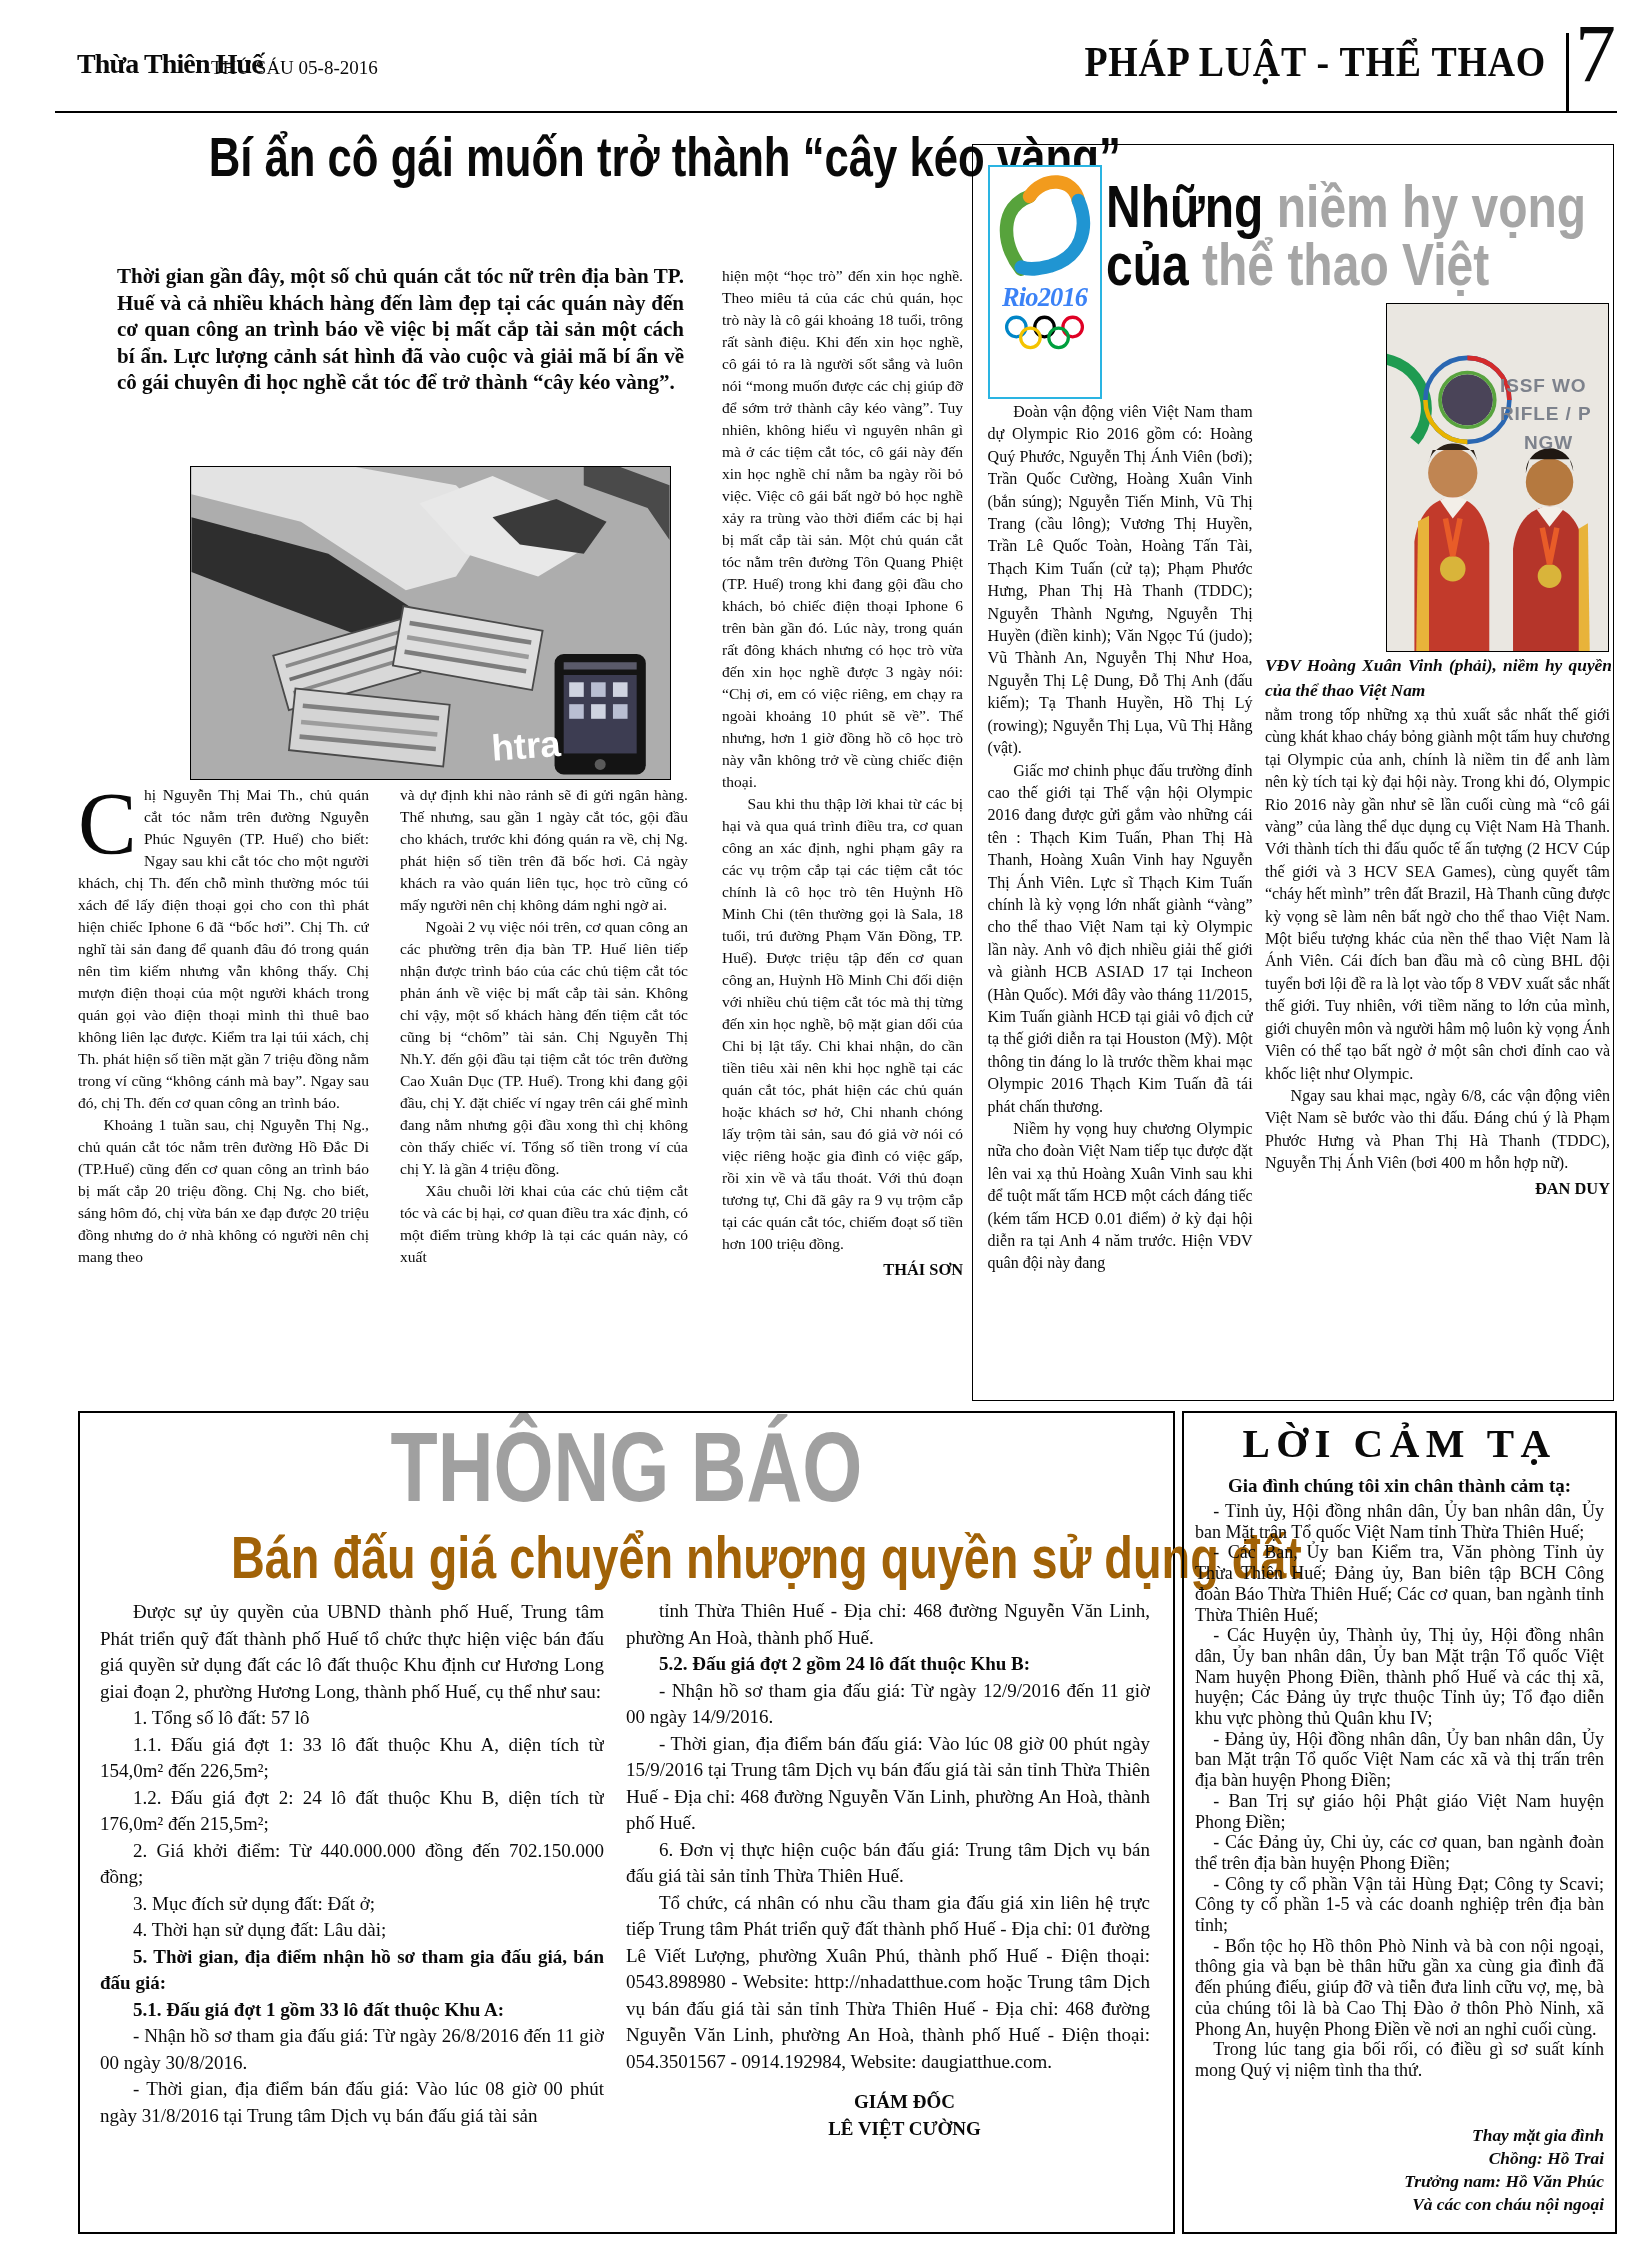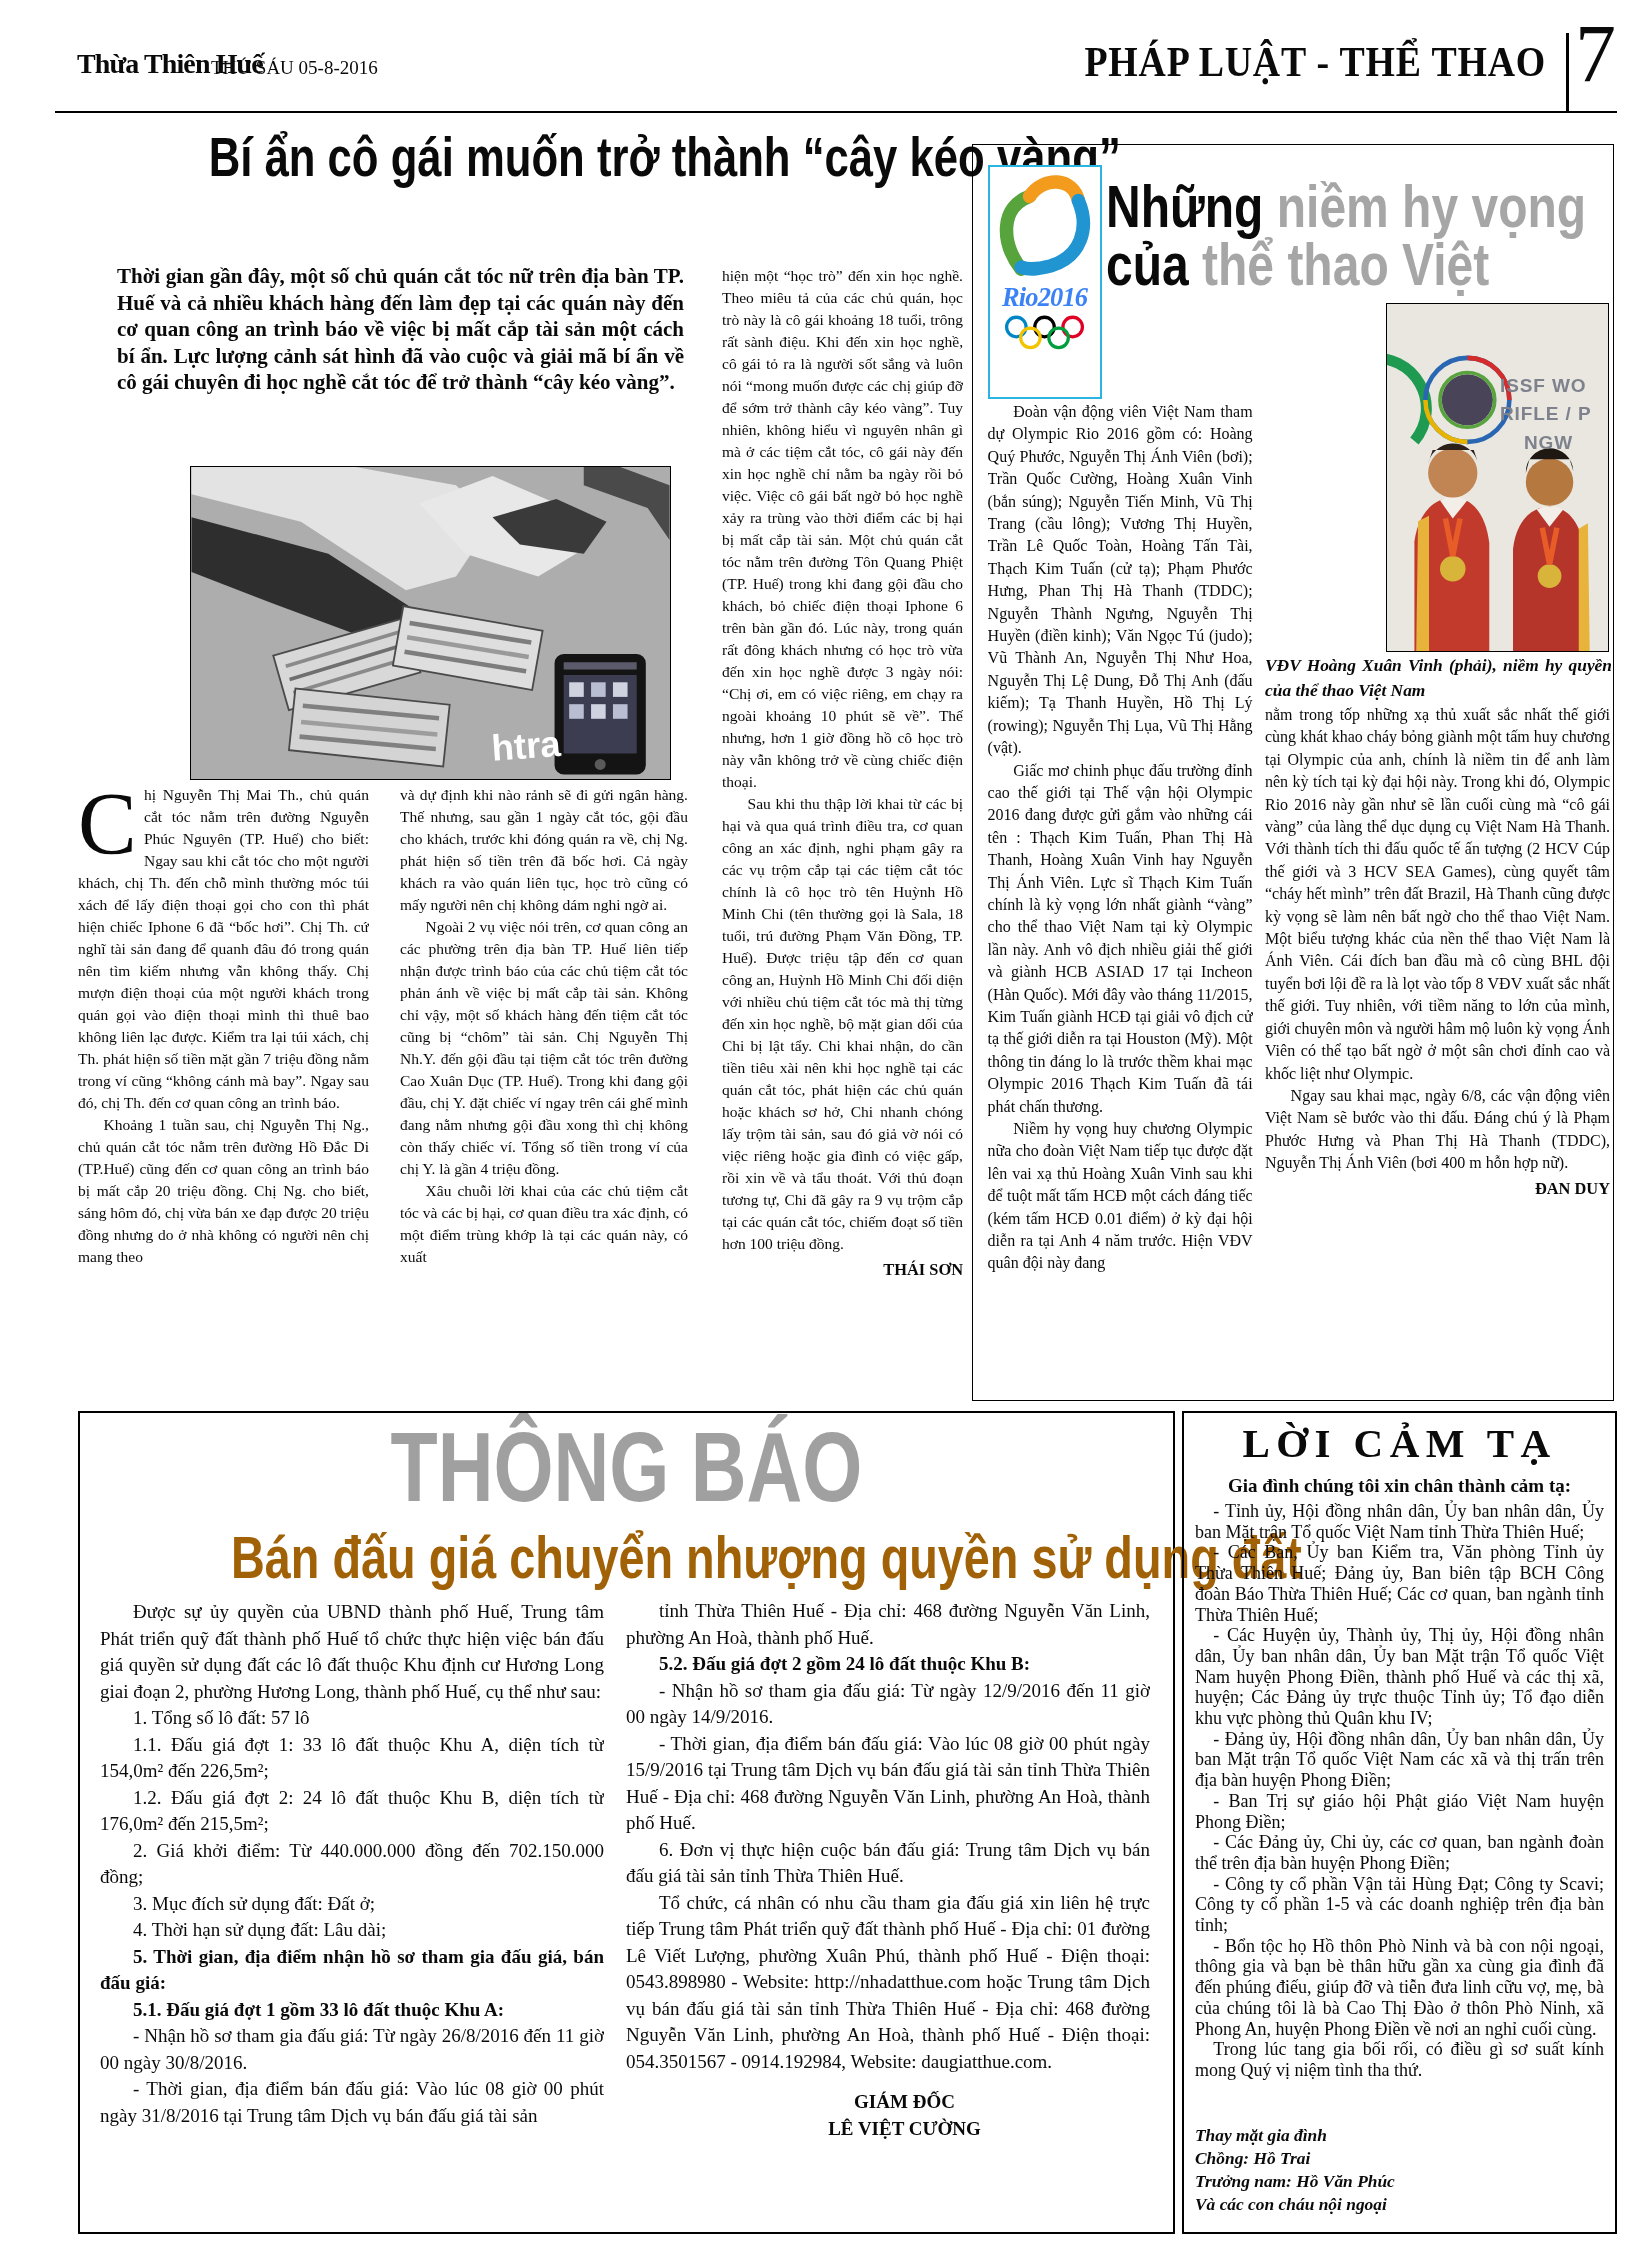--- a/index.html
+++ b/index.html
@@ -2,21 +2,21 @@
 <html style="font-size:14.6px"><head>
 <meta charset="utf-8">
 <style>
   html,body{margin:0;padding:0;background:#e0e0e0;}
   #page{position:relative;width:1647px;height:2267px;background:#fff;margin:0 auto;
         font-family:"Liberation Serif",serif;color:#0a0a0a;overflow:hidden;}
   .abs{position:absolute;}
   p{margin:0;text-indent:25.6px;}
   p.cont{text-indent:0;}
   .b{font-weight:bold;} .i{font-style:italic;}
-  .ctr{text-align:left;text-indent:0;}
+  .ctr{text-align:right;text-indent:0;}
   .just{text-align:justify;}
   .cond{display:inline-block;transform:scaleX(.78);transform-origin:center;
         white-space:nowrap;font-family:"Liberation Sans",sans-serif;font-weight:bold;}
   
   .masthead{left:77px;top:48px;font-size:28px;font-weight:bold;letter-spacing:-0.9px;}
   .issue-date{left:183px;top:57px;font-size:19px;padding-left:28px;}
   .section-title{left:914px;top:37px;width:632px;text-align:right;font-size:43px;
      font-weight:600;letter-spacing:0.9px;transform:scaleX(.88);transform-origin:right center;}
   .pgbar{left:1566px;top:33px;width:2.7px;height:79px;background:#000;}
   .pgnum{left:1575px;top:12.8px;font-size:82px;line-height:1;}

